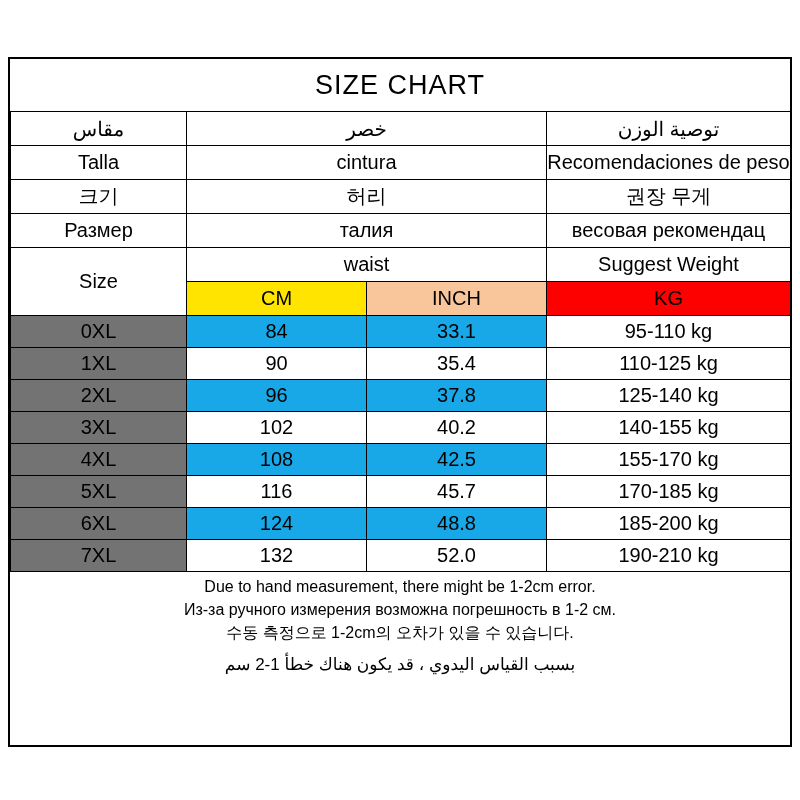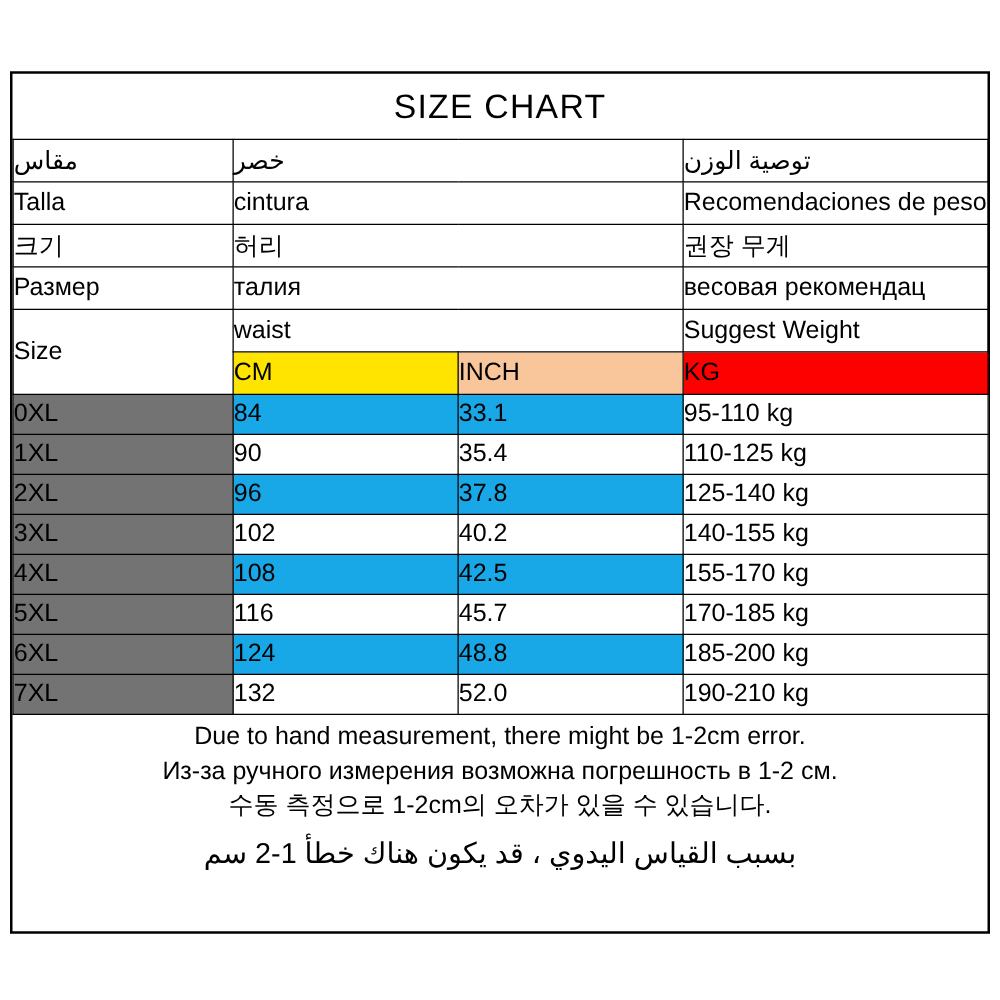--- a/index.html
+++ b/index.html
@@ -42,21 +42,21 @@
     letter-spacing: 1px;
     color: #000000;
   }
   table.chart {
     border-collapse: collapse;
     width: 100%;
     table-layout: fixed;
   }
   table.chart td {
     border: 1px solid #000000;
-    text-align: left;
+    text-align: center;
     vertical-align: middle;
     padding: 0;
     font-size: 20px;
     color: #000000;
   }
   
   col.c-size   { width: 176px; }
   col.c-cm     { width: 180px; }
   col.c-inch   { width: 180px; }
   col.c-kg     { width: 244px; }
@@ -75,34 +75,34 @@
 
   .cell-size { background: #737373; font-size: 21px; }
   .cell-blue { background: #18a8e8; }
   .cell-white { background: #ffffff; }
   .cell-kg { color: #fd0100; }
 
   .data-row td { height: 31px; }
 
   .note {
     text-align: center;
-    font-size: 20px;
+    font-size: 16px;
     line-height: 1.18;
     padding: 2px 6px;
     color: #000;
   }
   .note-block {
     flex: 1;
     display: flex;
     flex-direction: column;
     justify-content: flex-start;
     padding-top: 4px;
   }
   .note-ar {
-    font-size: 23px;
+    font-size: 17px;
     direction: rtl;
     padding-top: 10px;
   }
   .note-es { padding-top: 2px; }
 </style>
 </head>
 <body>
 
 <div class="page">
   <div class="chart-frame">

